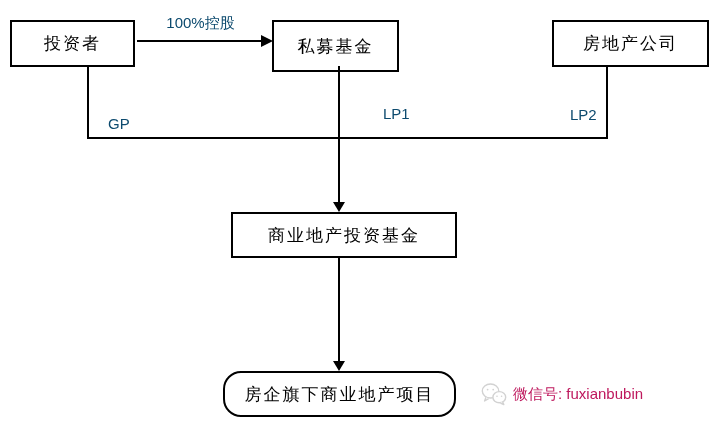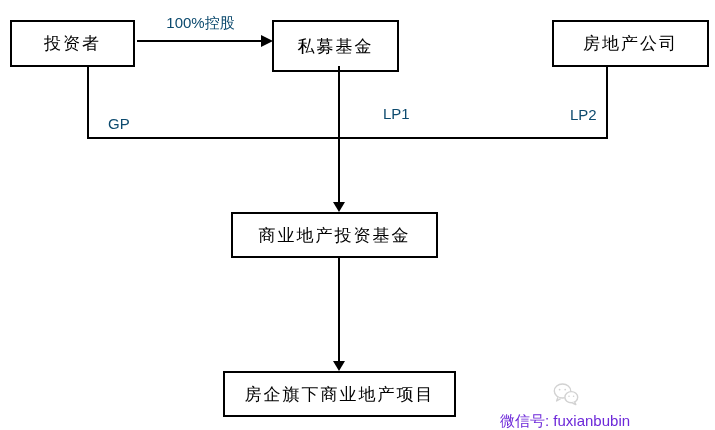--- a/index.html
+++ b/index.html
@@ -20,22 +20,22 @@
     align-items: center;
     justify-content: center;
     font-size: 17px;
     color: #000000;
     letter-spacing: 2px;
     white-space: nowrap;
   }
   .node-investor        { left: 10px;  top: 20px;  width: 125px; height: 47px; }
   .node-private-fund    { left: 272px; top: 20px;  width: 127px; height: 52px; }
   .node-realestate      { left: 536px; top: 20px;  width: 157px; height: 47px; margin-left: 16px; }
-  .node-commercial-fund { left: 231px; top: 212px; width: 207px; height: 46px; }
-  .node-project         { left: 223px; top: 371px; width: 233px; height: 46px; }
+  .node-commercial-fund { left: 231px; top: 212px; width: 226px; height: 46px; }
+  .node-project         { left: 223px; top: 371px; width: 233px; height: 46px; border-radius: 18px; }
 
   .line { position: absolute; background: #000000; }
   .line-control   { left: 137px; top: 40px;  width: 127px; height: 2px; }
   .line-gp        { left: 87px;  top: 66px;  width: 2px;   height: 72px; }
   .line-bus       { left: 87px;  top: 137px; width: 521px; height: 2px; }
   .line-lp1       { left: 338px; top: 66px;  width: 2px;   height: 137px; }
   .line-lp2       { left: 606px; top: 67px;  width: 2px;   height: 71px; }
   .line-to-project{ left: 338px; top: 257px; width: 2px;   height: 105px; }
 
   .arrowhead { position: absolute; width: 0; height: 0; }
@@ -66,30 +66,29 @@
     line-height: 20px;
     white-space: nowrap;
   }
   .label-control { left: 137px; top: 13px; width: 127px; text-align: center; }
   .label-gp  { left: 108px;  top: 114px; }
   .label-lp1 { left: 347px; top: 104px; margin-left: 36px; }
   .label-lp2 { left: 570px; top: 105px; }
 
   .watermark {
     position: absolute;
-    left: 500px; top: 382px;
+    left: 480px; top: 382px;
     display: flex;
     align-items: center;
     gap: 6px;
-    color: #6d28d9;
+    color: #be185d;
     font-family: "Liberation Sans", "DejaVu Sans", sans-serif;
     font-size: 15px;
     text-shadow: 1px 1px 0 #ffffff;
     white-space: nowrap;
-    flex-direction: column;
   }
   .watermark svg { display: block; }
 </style>
 </head>
 <body>
 
 <div class="canvas">
 
   <div class="node node-investor">投资者</div>
   <div class="node node-private-fund">私募基金</div>

